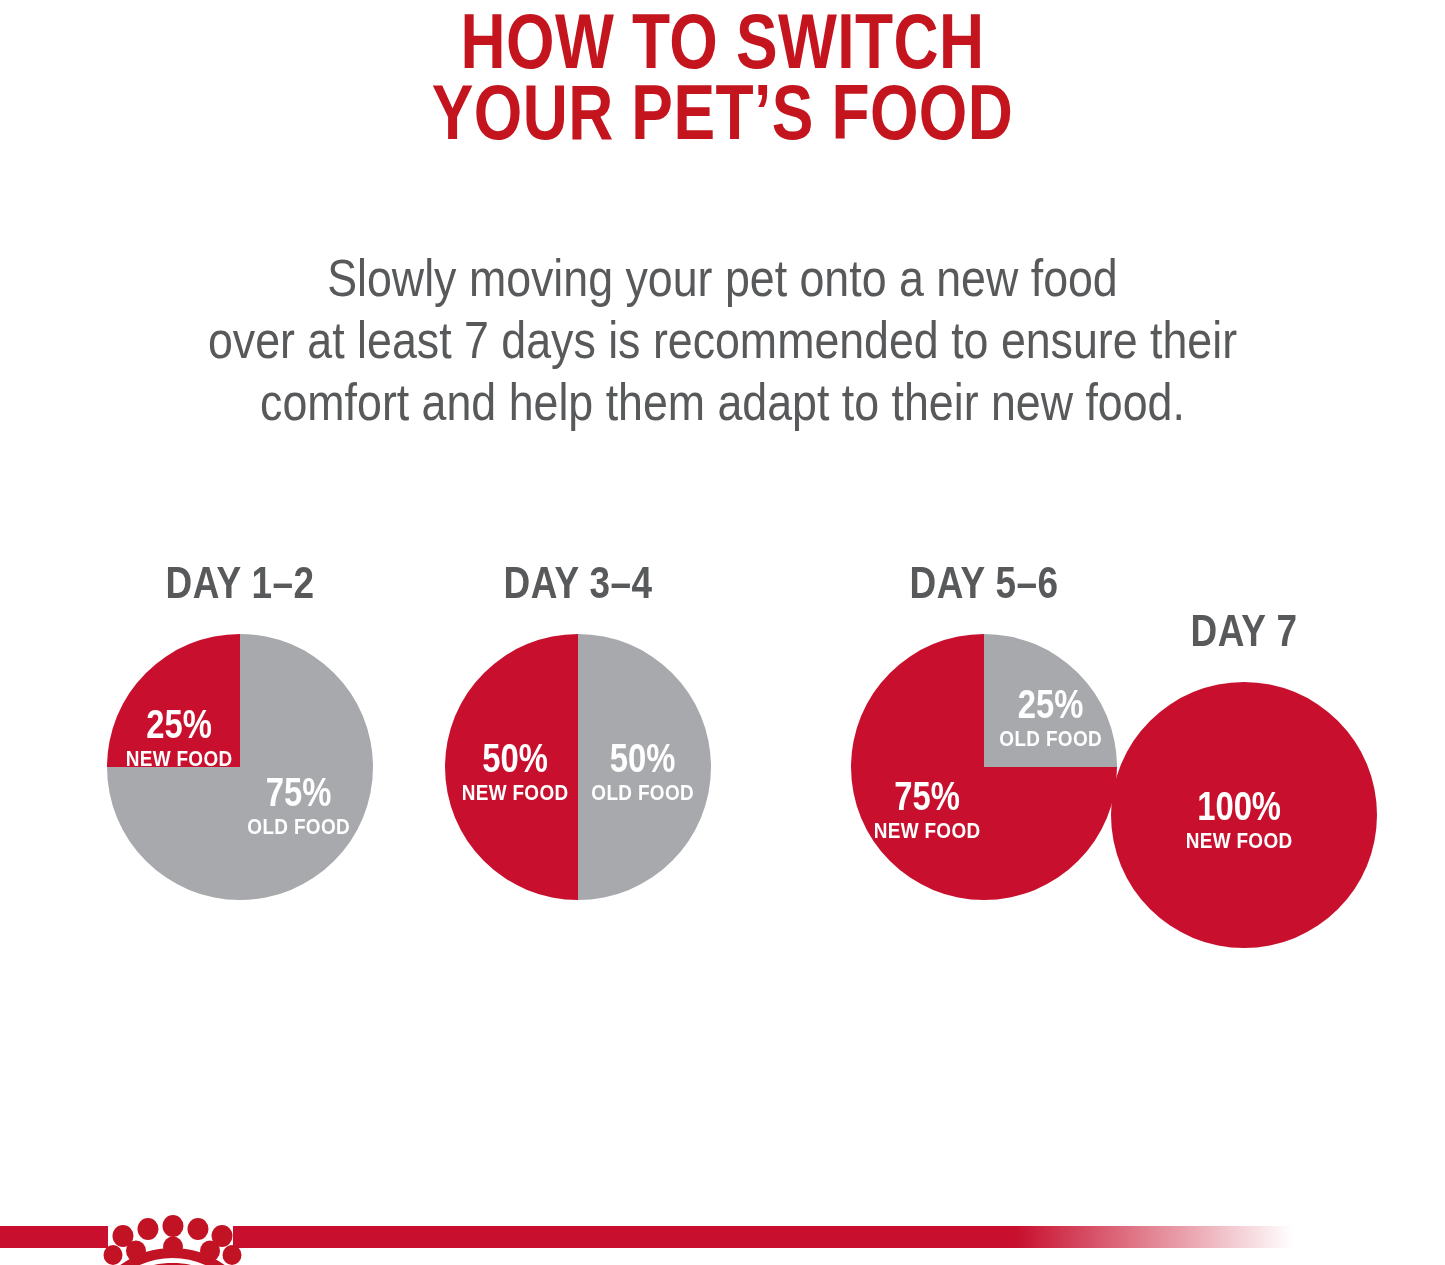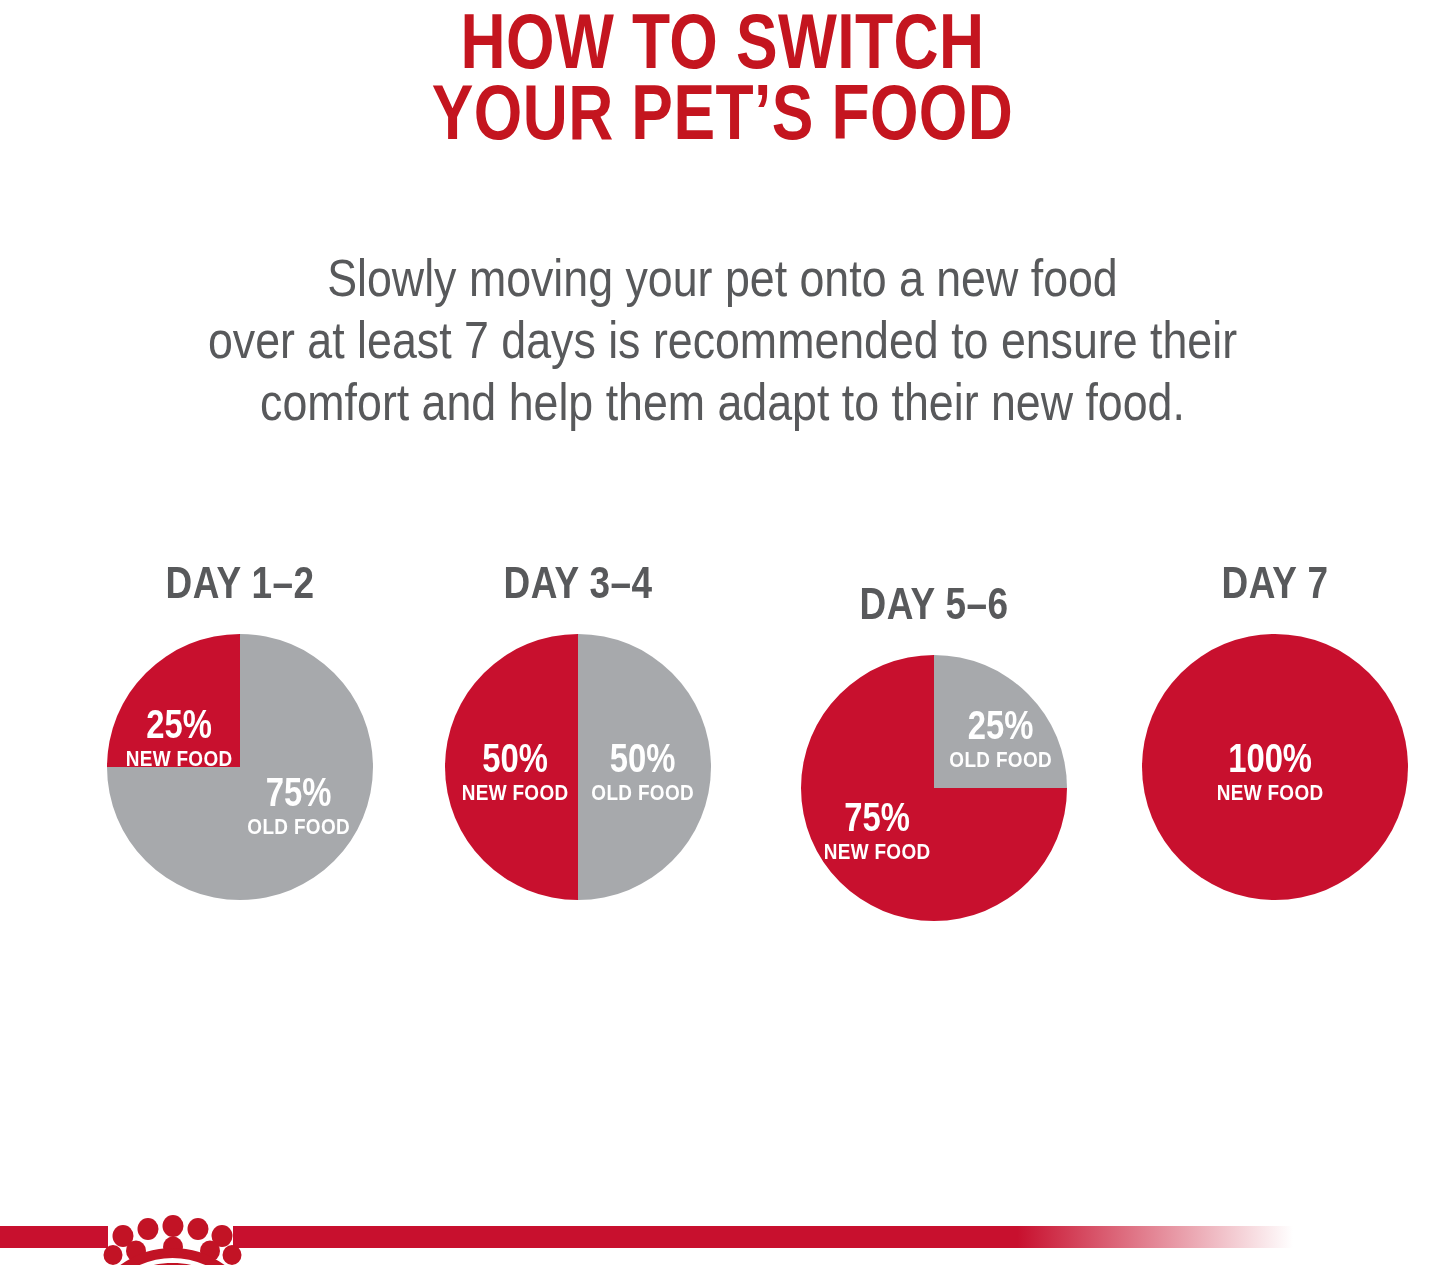--- a/index.html
+++ b/index.html
@@ -58,22 +58,22 @@
     height: 400px;
   }
   .pie-col {
     position: absolute;
     top: 0;
     width: 300px;
     text-align: center;
   }
   .pie-col[data-col="0"] { left: 90px; }
   .pie-col[data-col="1"] { left: 428px; }
-  .pie-col[data-col="2"] { left: 784px; margin-top: 21px; }
-  .pie-col[data-col="3"] { left: 1125px; }
+  .pie-col[data-col="2"] { left: 834px; }
+  .pie-col[data-col="3"] { left: 1094px; margin-top: 48px; }
 
   .day-label {
     color: #58595B;
     font-weight: 700;
     font-size: 44px;
     line-height: 50px;
     letter-spacing: 0.5px;
     transform: scaleX(0.84);
     white-space: nowrap;
   }

